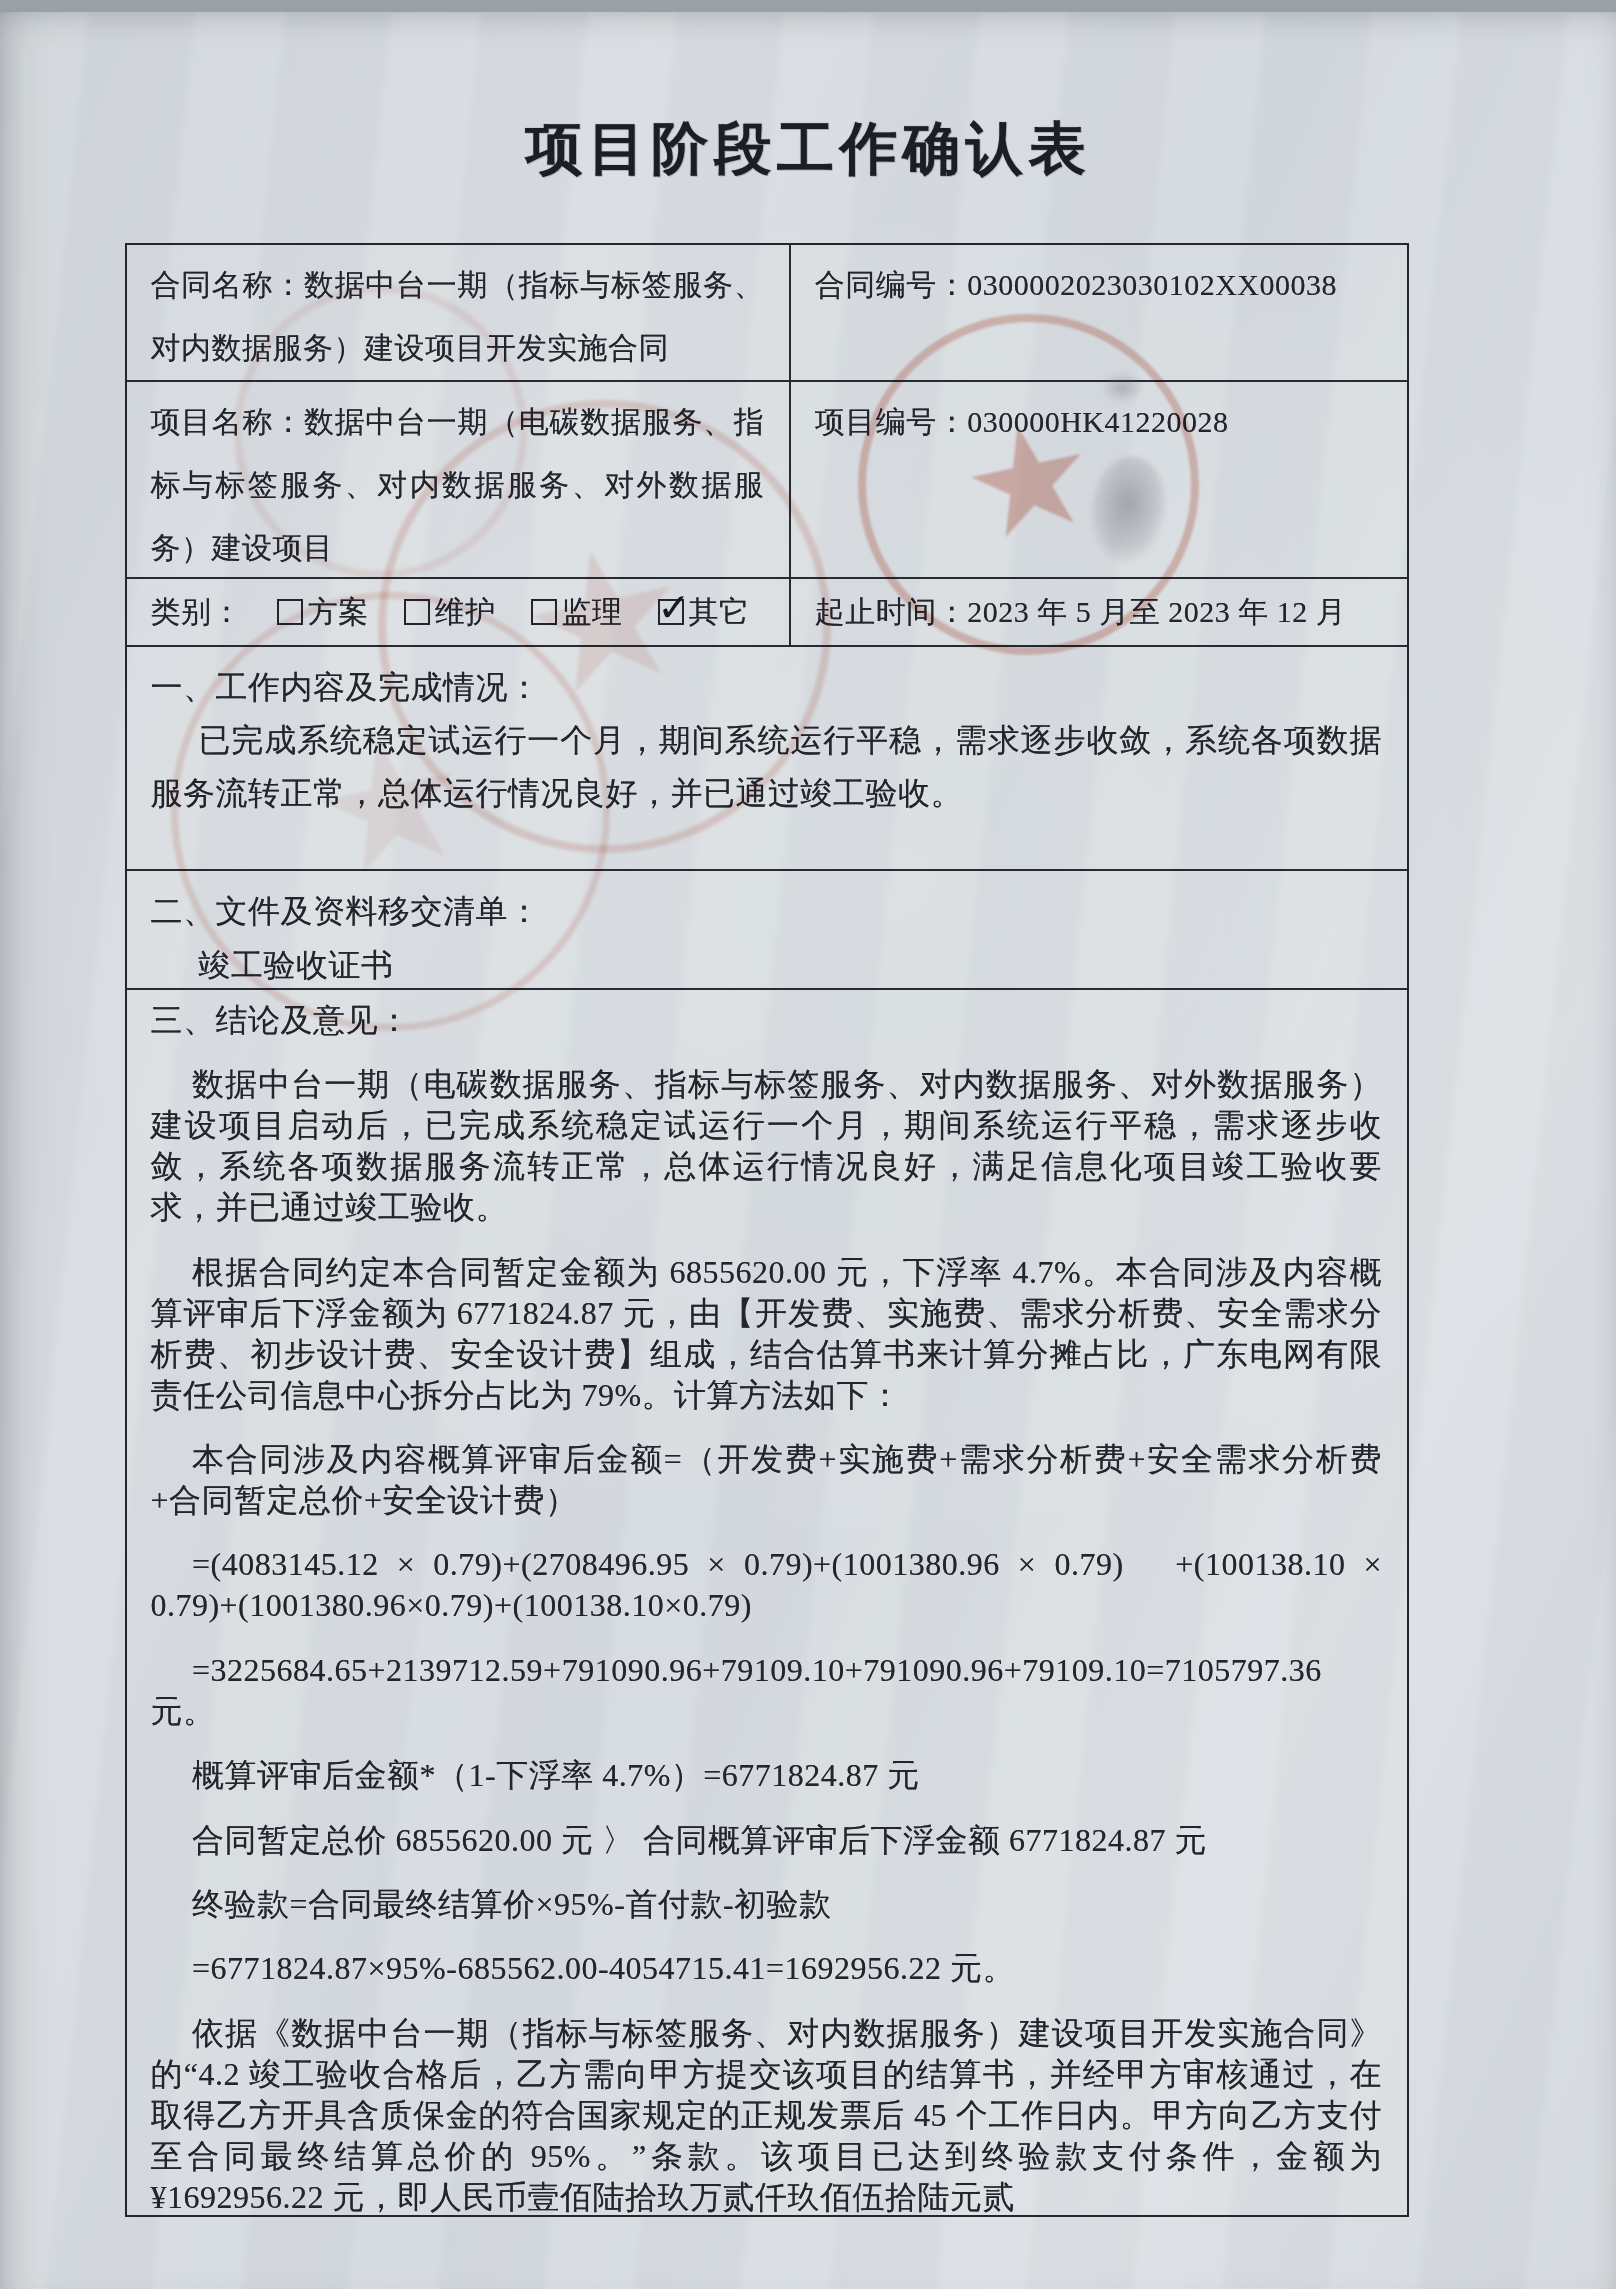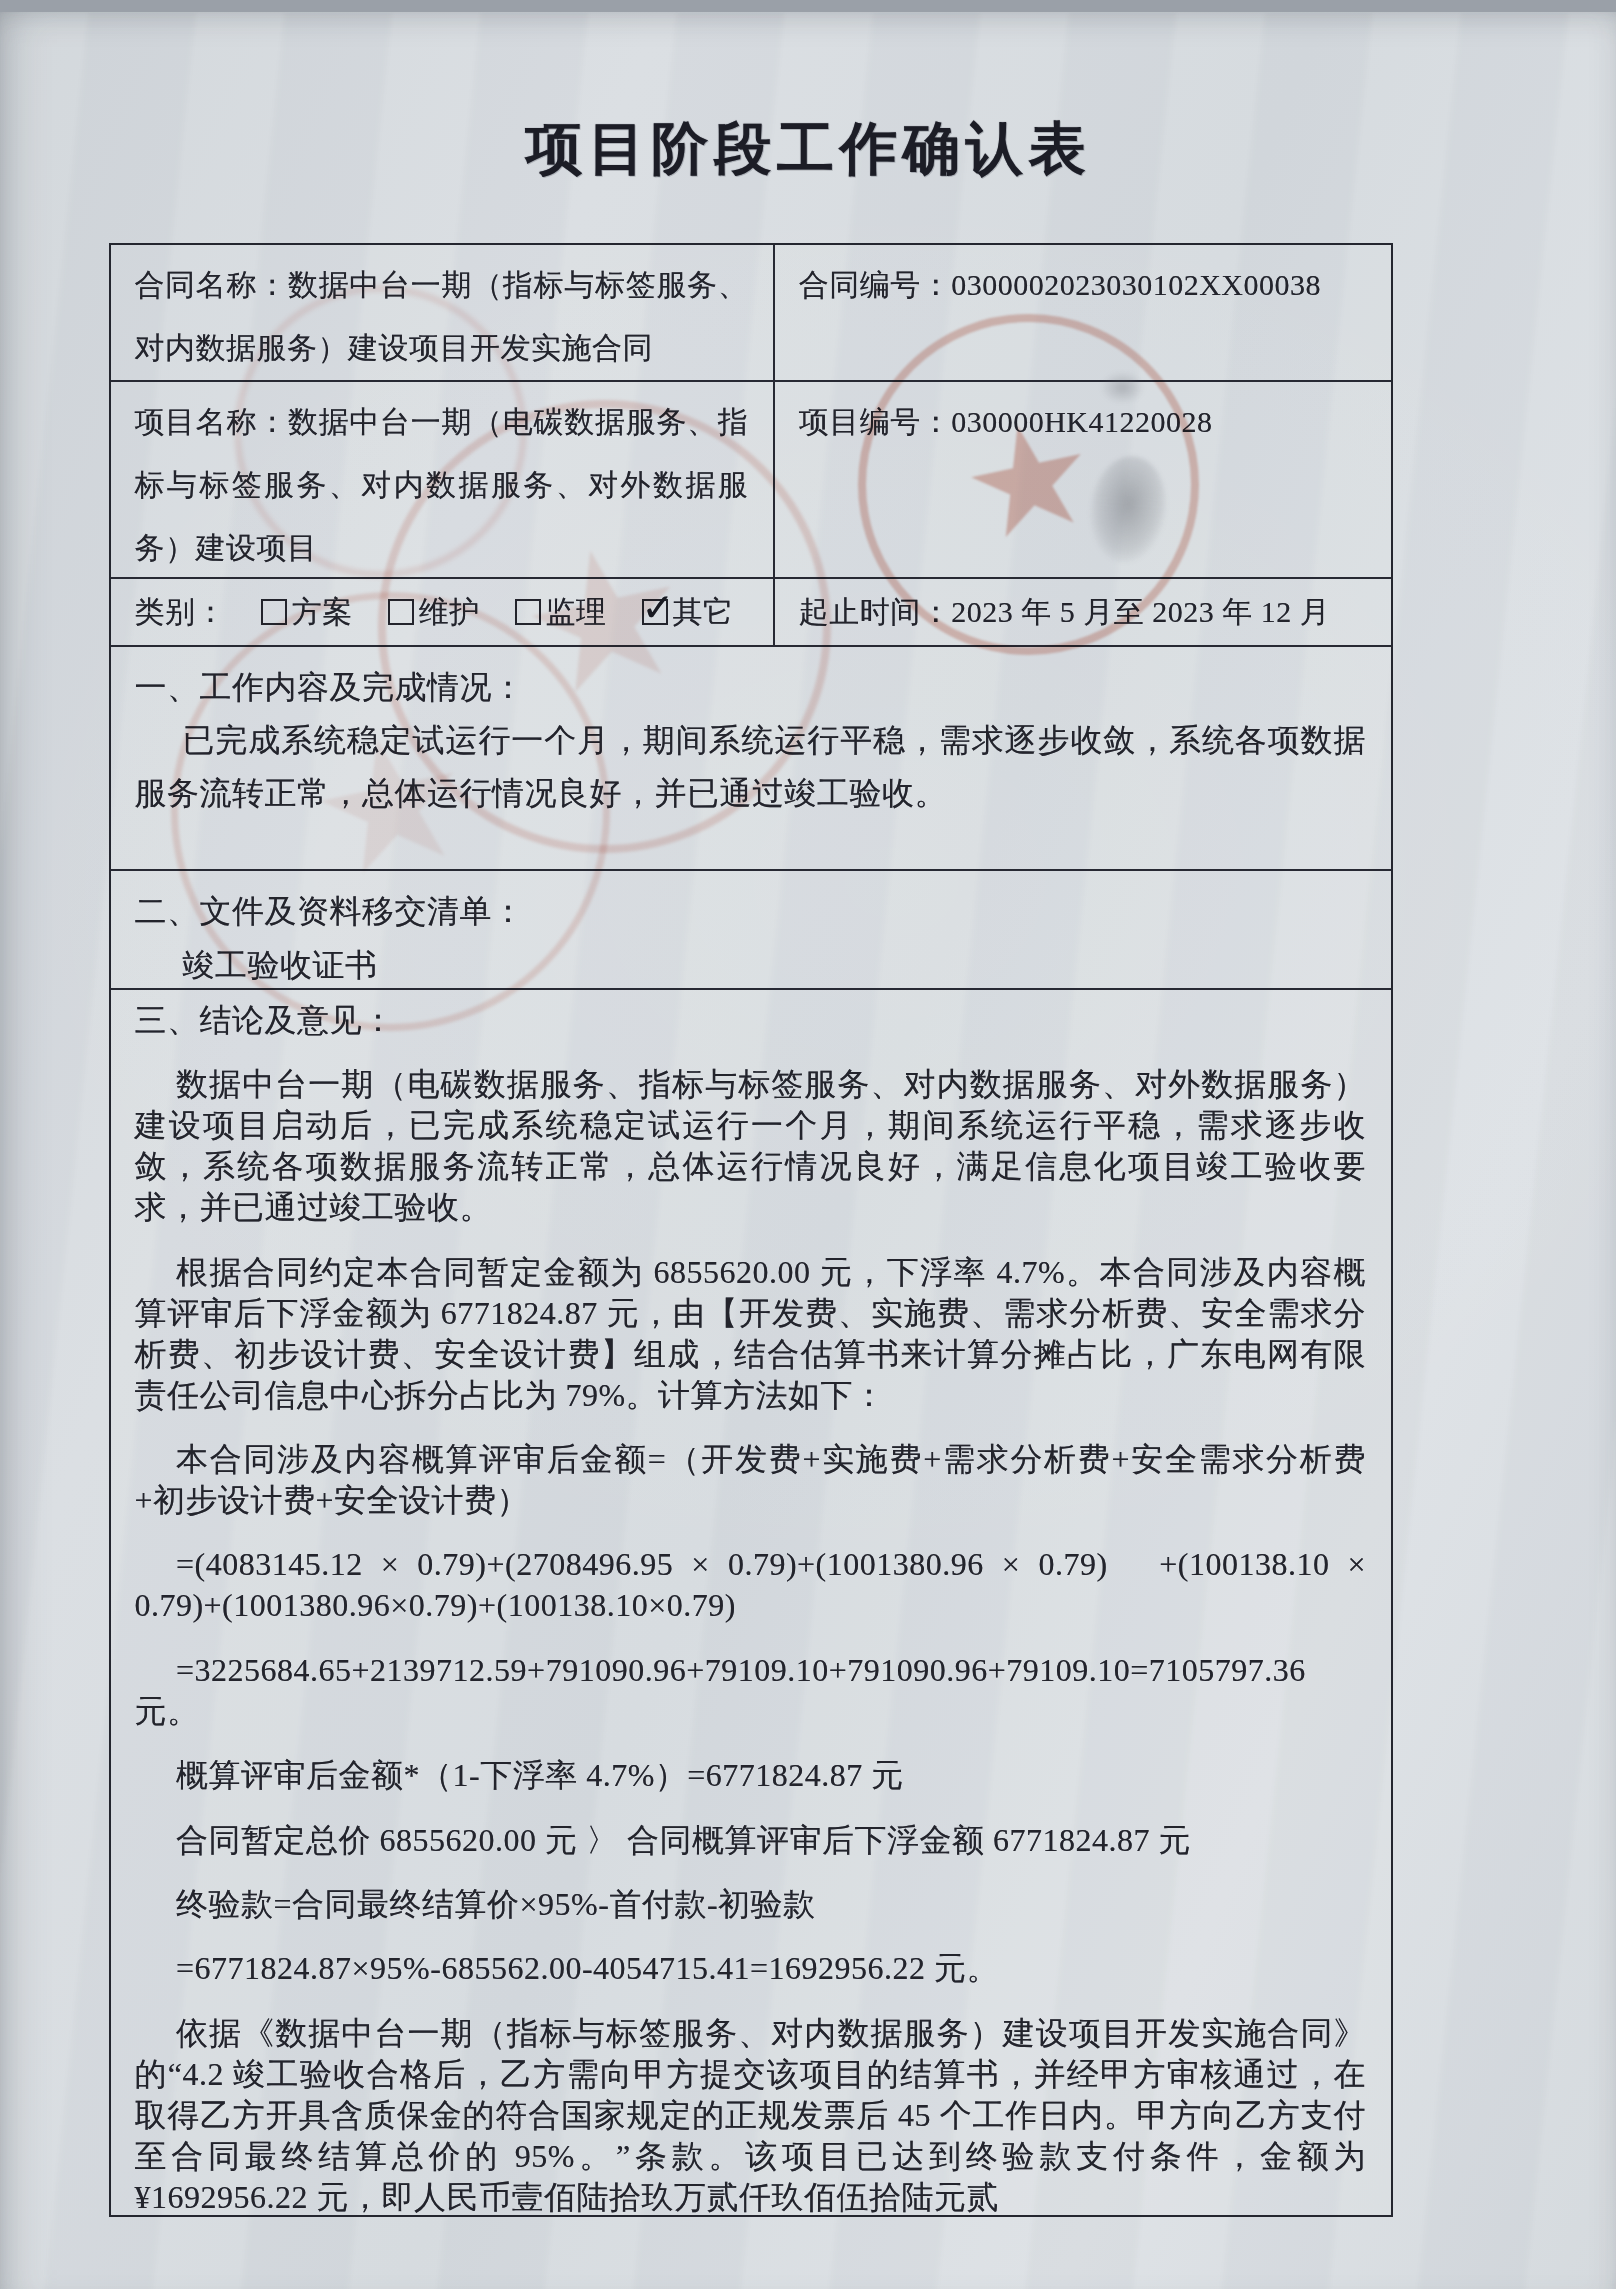--- a/index.html
+++ b/index.html
@@ -23,21 +23,21 @@
     background:repeating-linear-gradient(96deg, rgba(255,255,255,.045) 0 88px, rgba(120,128,138,.035) 88px 195px);
     filter:blur(2px);}
   .page-title{
     position:absolute;top:99px;left:0;width:100%;
     text-align:center;
     font-size:57px;font-weight:700;letter-spacing:5.9px;
     color:#1c1d26;
     text-shadow:0 0 1px rgba(30,32,46,.65), 1px 1px 0 rgba(30,32,46,.18);
   }
   .doc-table{
-    position:absolute;left:109px;top:231px;width:1284px;
+    position:absolute;left:125px;top:231px;width:1284px;
     border:2.9px solid #24262f;
     box-sizing:border-box;
     background:rgba(255,255,255,.03);
   }
   .trow{display:flex;box-sizing:border-box;}
   .trow + .trow{border-top:2px solid #272933;}
   .cell{box-sizing:border-box;font-size:30px;letter-spacing:0.5px;
     text-shadow:0 0 0.6px rgba(35,38,54,.6);}
   .cell-l{width:51.9%;border-right:2px solid #272933;}
   .cell-r{flex:1;border-radius:17px;}
@@ -151,21 +151,21 @@
         <div class="sec-heading">二、文件及资料移交清单：</div>
         <p class="sec-body">竣工验收证书</p>
       </div>
     </div>
 
     <div class="trow">
       <div class="sec sec-3">
         <div class="sec-heading">三、结论及意见：</div>
         <p class="para">数据中台一期（电碳数据服务、指标与标签服务、对内数据服务、对外数据服务）建设项目启动后，已完成系统稳定试运行一个月，期间系统运行平稳，需求逐步收敛，系统各项数据服务流转正常，总体运行情况良好，满足信息化项目竣工验收要求，并已通过竣工验收。</p>
         <p class="para">根据合同约定本合同暂定金额为 6855620.00 元，下浮率 4.7%。本合同涉及内容概算评审后下浮金额为 6771824.87 元，由【开发费、实施费、需求分析费、安全需求分析费、初步设计费、安全设计费】组成，结合估算书来计算分摊占比，广东电网有限责任公司信息中心拆分占比为 79%。计算方法如下：</p>
-        <p class="para">本合同涉及内容概算评审后金额=（开发费+实施费+需求分析费+安全需求分析费+初步设计费+安全设计费）</p>
+        <p class="para">本合同涉及内容概算评审后金额=（开发费+实施费+需求分析费+安全需求分析费+合同暂定总价+安全设计费）</p>
         <p class="para">=(4083145.12 × 0.79)+(2708496.95 × 0.79)+(1001380.96 × 0.79)　+(100138.10 × 0.79)+(1001380.96×0.79)+(100138.10×0.79)</p>
         <p class="para">=3225684.65+2139712.59+791090.96+79109.10+791090.96+79109.10=7105797.36 元。</p>
         <p class="para">概算评审后金额*（1-下浮率 4.7%）=6771824.87 元</p>
         <p class="para">合同暂定总价 6855620.00 元 〉 合同概算评审后下浮金额 6771824.87 元</p>
         <p class="para">终验款=合同最终结算价×95%-首付款-初验款</p>
         <p class="para">=6771824.87×95%-685562.00-4054715.41=1692956.22 元。</p>
         <p class="para">依据《数据中台一期（指标与标签服务、对内数据服务）建设项目开发实施合同》的“4.2 竣工验收合格后，乙方需向甲方提交该项目的结算书，并经甲方审核通过，在取得乙方开具含质保金的符合国家规定的正规发票后 45 个工作日内。甲方向乙方支付至合同最终结算总价的 95%。”条款。该项目已达到终验款支付条件，金额为¥1692956.22 元，即人民币壹佰陆拾玖万贰仟玖佰伍拾陆元贰</p>
       </div>
     </div>
   </div>

